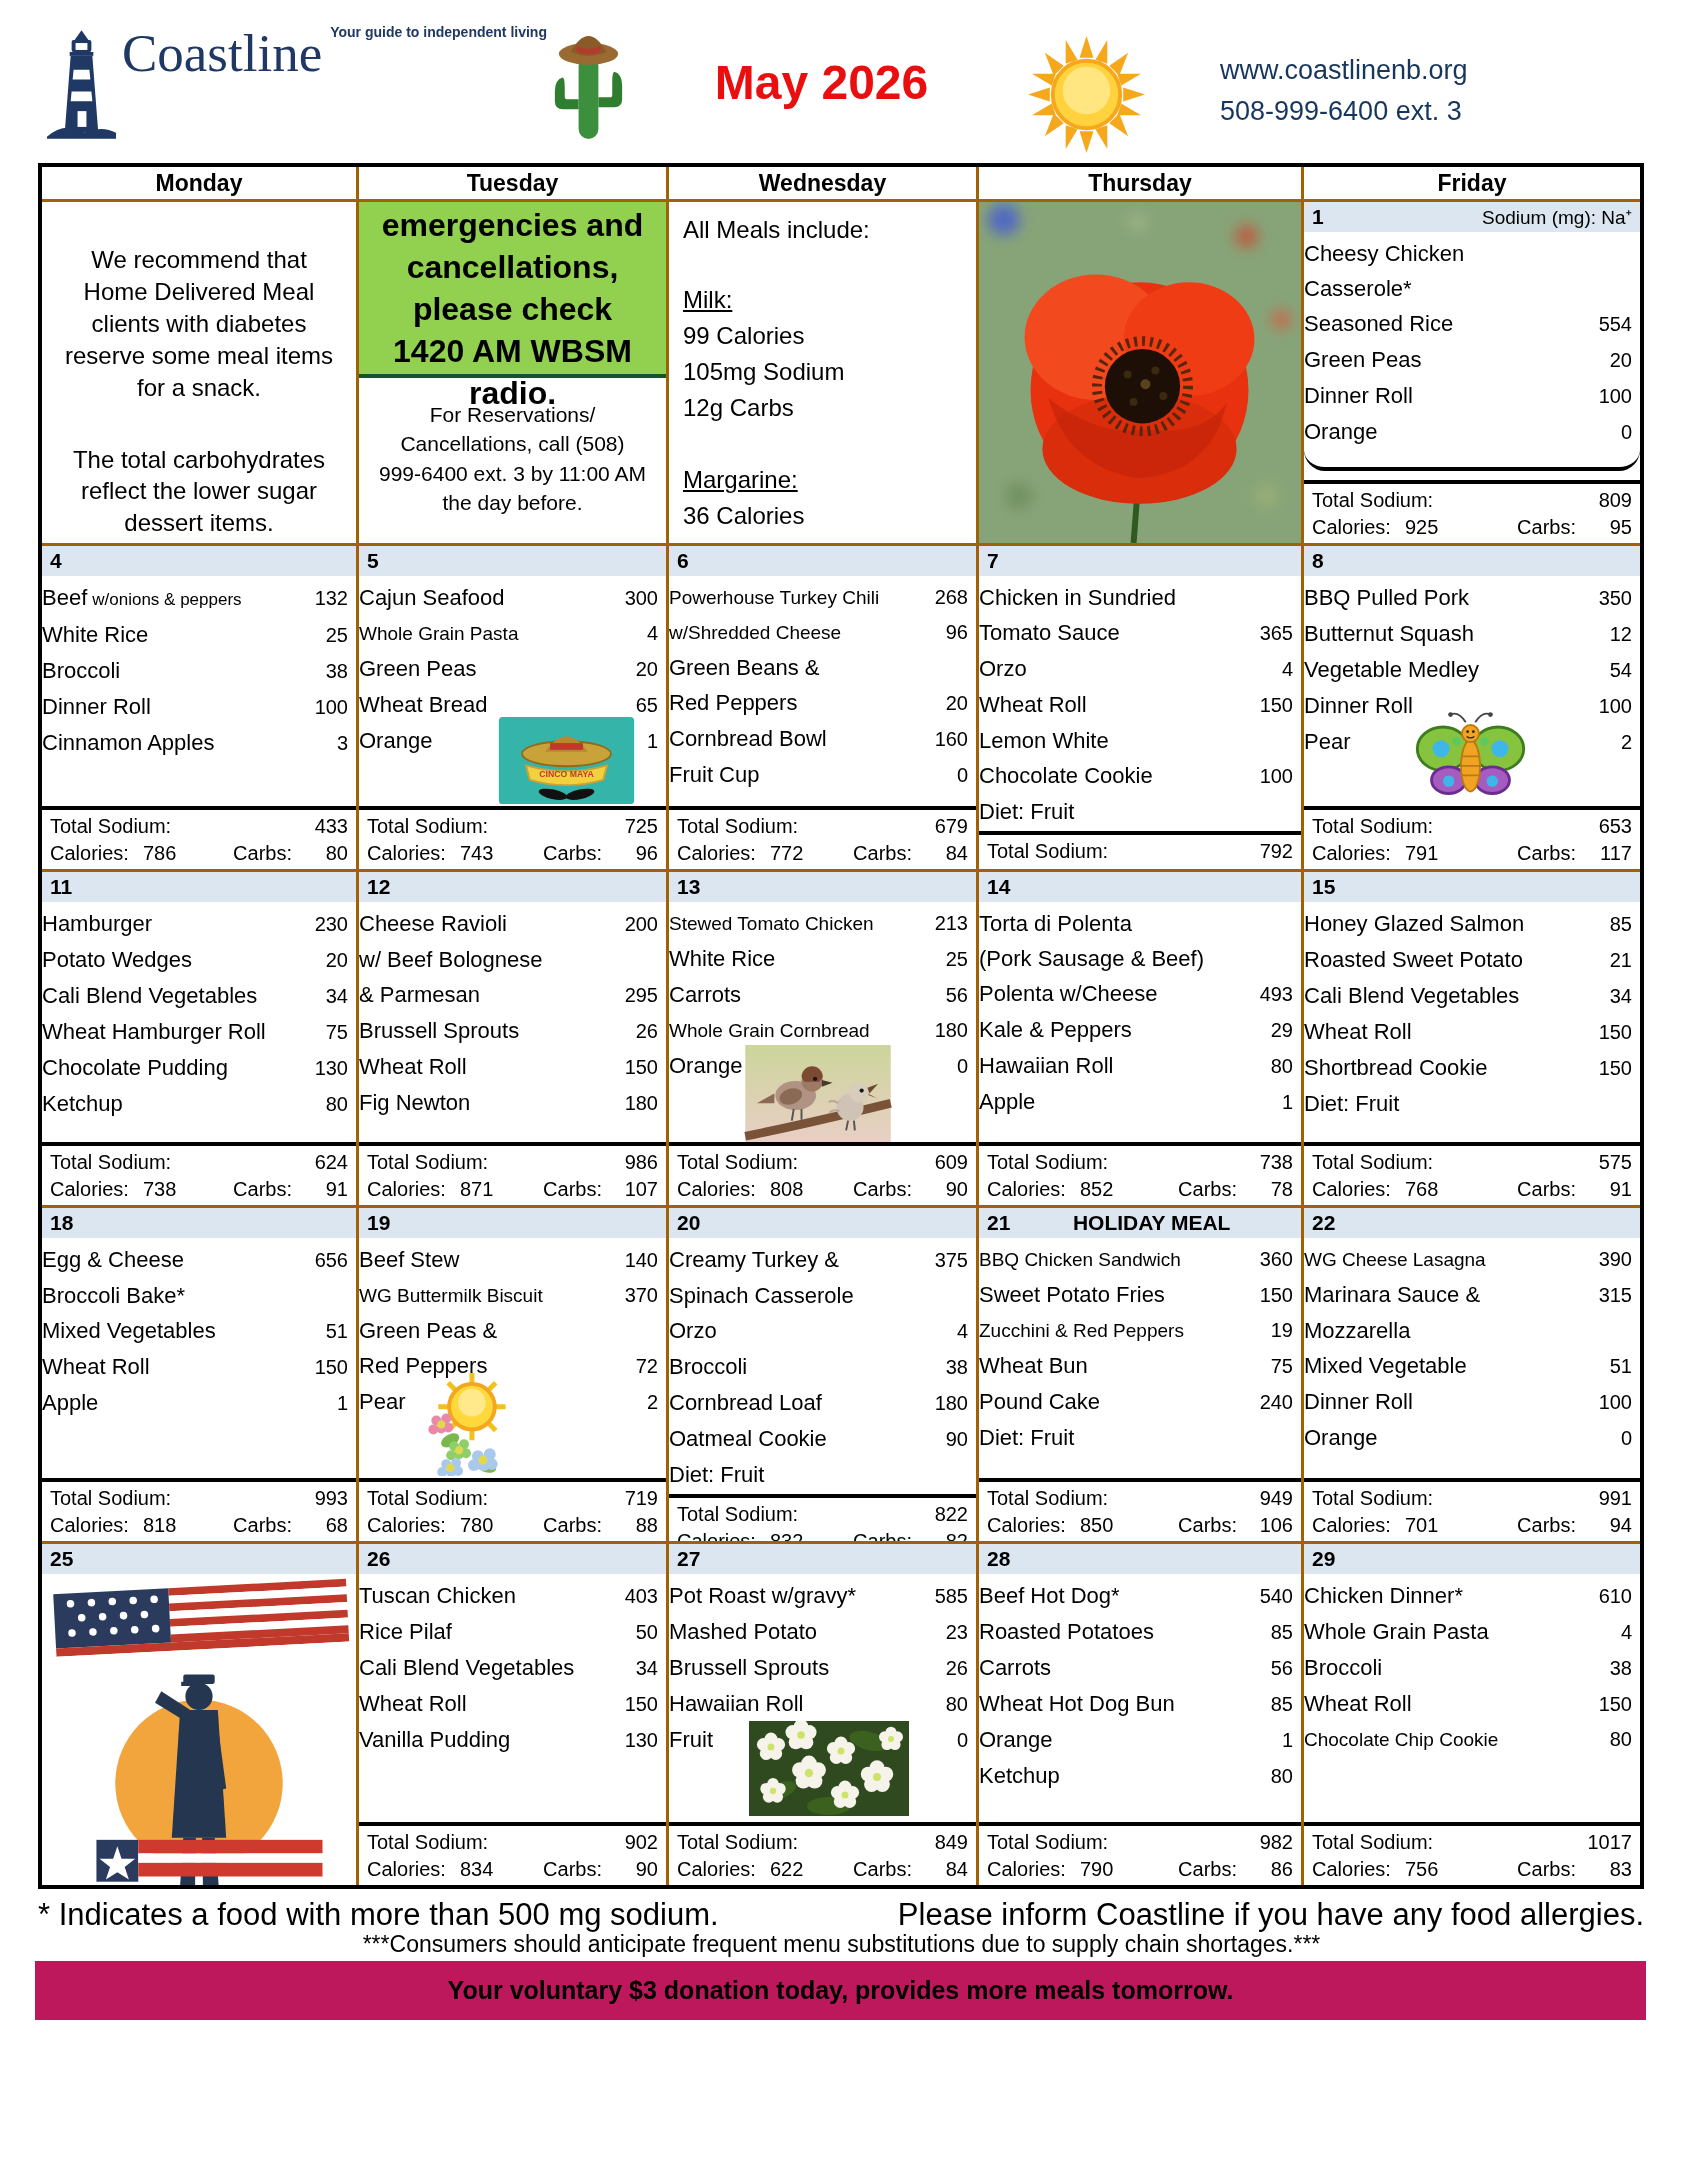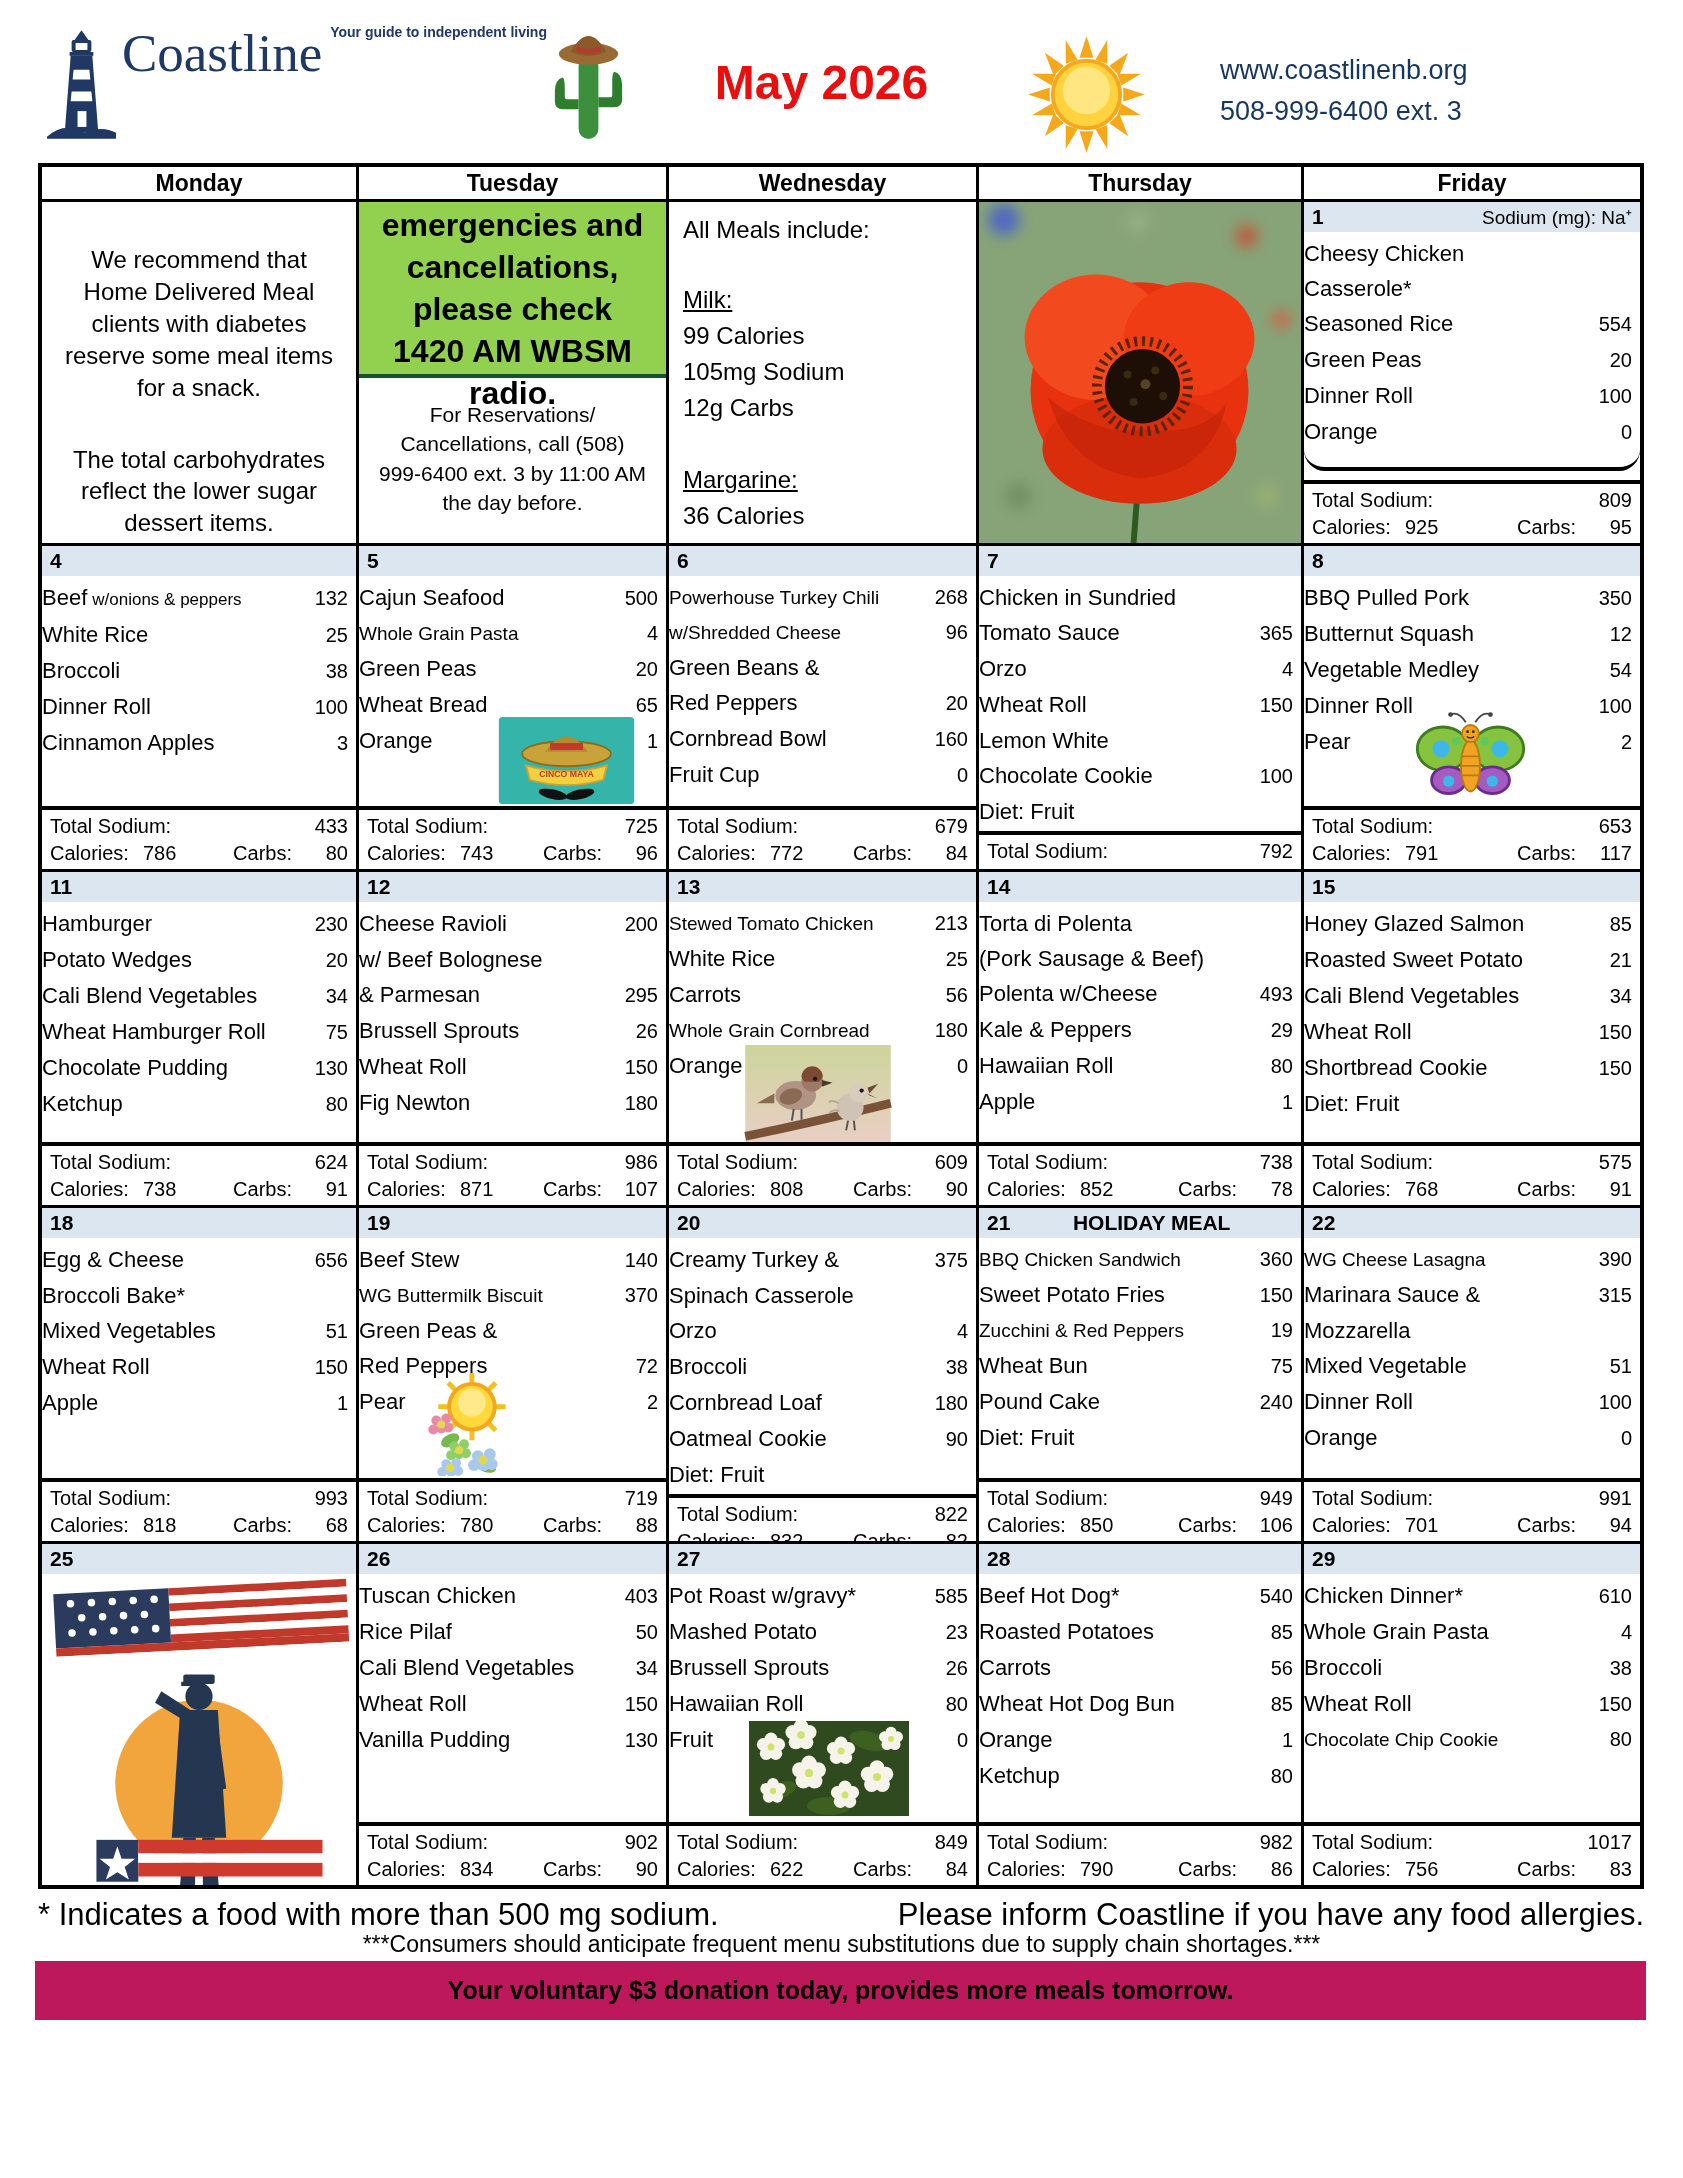--- a/index.html
+++ b/index.html
@@ -14,21 +14,21 @@
   .cactus{position:absolute;left:543px;top:26px;}
   .page-title{position:absolute;left:653px;top:55px;width:337px;text-align:center;
               font-size:48px;font-weight:bold;color:#e90f0f;}
   .sun-art{position:absolute;left:1028px;top:36px;}
   .contact{position:absolute;left:1220px;top:50px;font-size:27px;color:#17365d;line-height:1.5;}
 
   
   .cal{position:absolute;left:38px;top:163px;width:1606px;box-sizing:border-box;
        display:grid;grid-template-columns:314px 307px 307px 322px 1fr;
        grid-template-rows:32px 341px 323px 333px 333px 341px;
-       gap:3px;background:#000000;border:4px solid #000;}
+       gap:3px;background:#a16207;border:4px solid #000;}
   .cell{background:#fff;position:relative;overflow:hidden;}
   .dow{display:flex;align-items:center;justify-content:center;font-weight:bold;font-size:23px;}
 
   
   .note-cell{padding:42px 16px 0 16px;text-align:center;font-size:24px;line-height:1.33;}
   .note-cell p{margin:0 0 40px 0;}
   .weather-box{background:#92d050;border-bottom:4px solid #14532d;height:176px;box-sizing:border-box;
                display:flex;align-items:center;justify-content:center;text-align:center;
                font-weight:bold;font-size:32px;line-height:1.32;padding:8px 14px;}
   .resv{padding:22px 20px;text-align:center;font-size:21px;line-height:1.4;}
@@ -301,21 +301,21 @@
         </div>
       </div>
       <div class="cell">
         <div class="day-cell">
           <div class="day-head">
             <span>5</span>
           </div>
           <div class="day-items">
             <div class="item">
               <span class="nm">Cajun Seafood</span>
-              <span class="val">500</span>
+              <span class="val">300</span>
             </div>
             <div class="item sm">
               <span class="nm">Whole Grain Pasta</span>
               <span class="val">4</span>
             </div>
             <div class="item">
               <span class="nm">Green Peas</span>
               <span class="val">20</span>
             </div>
             <div class="item">

